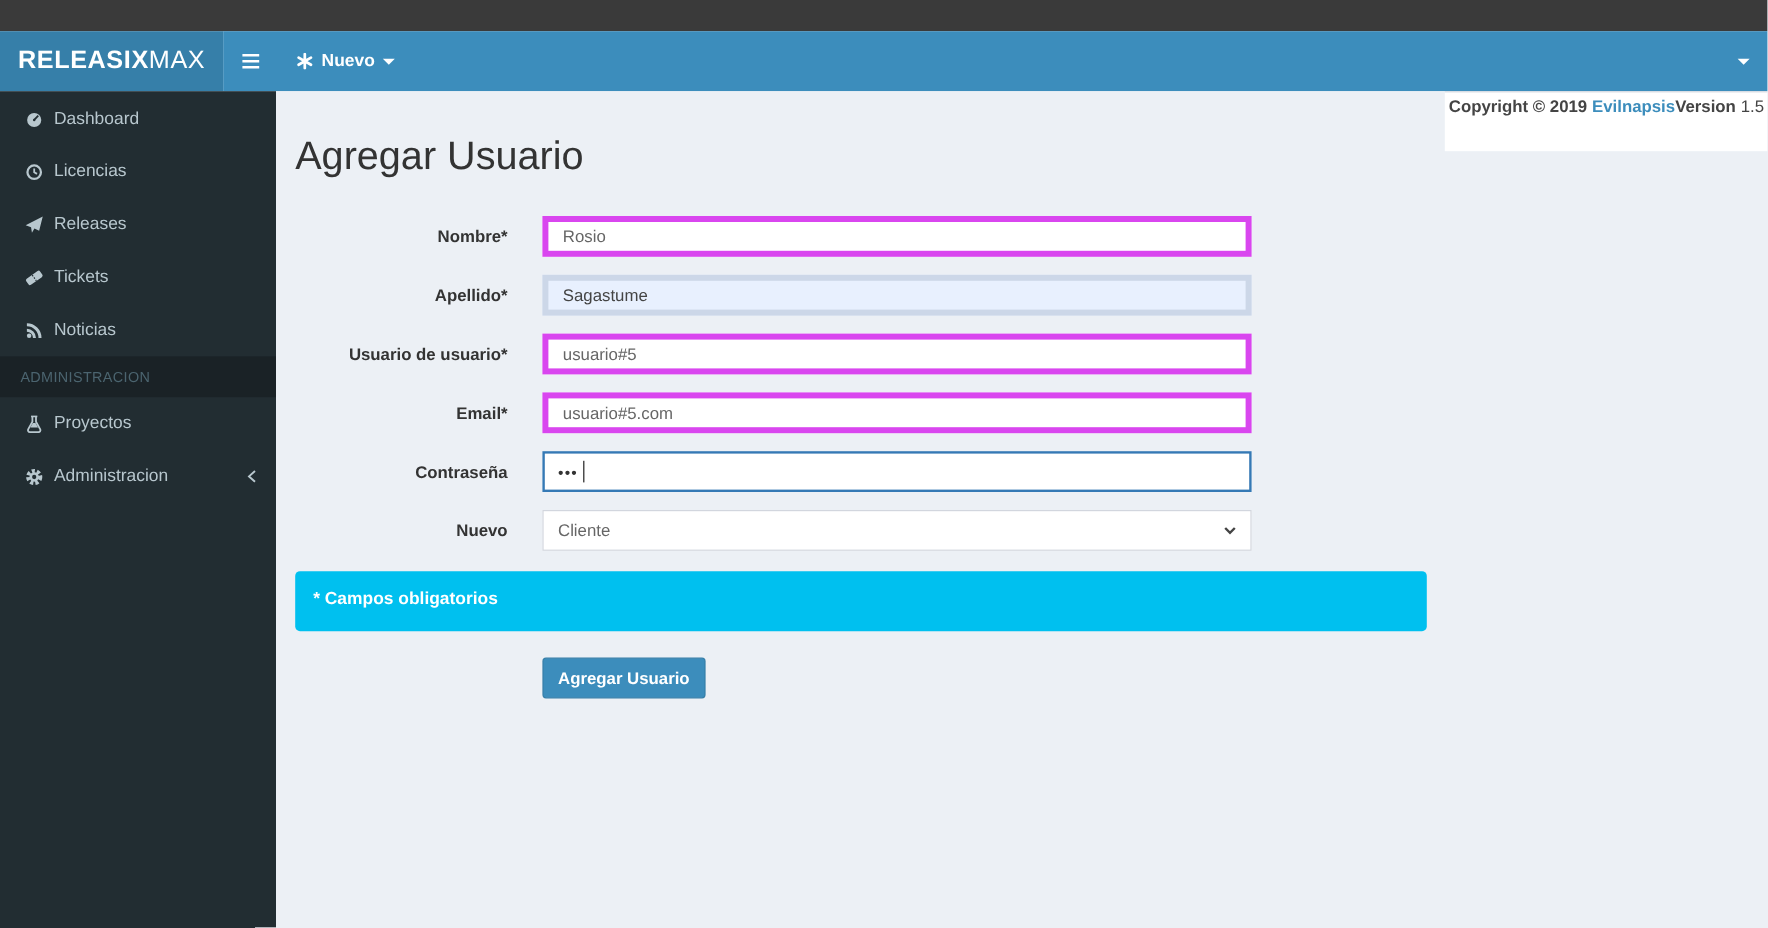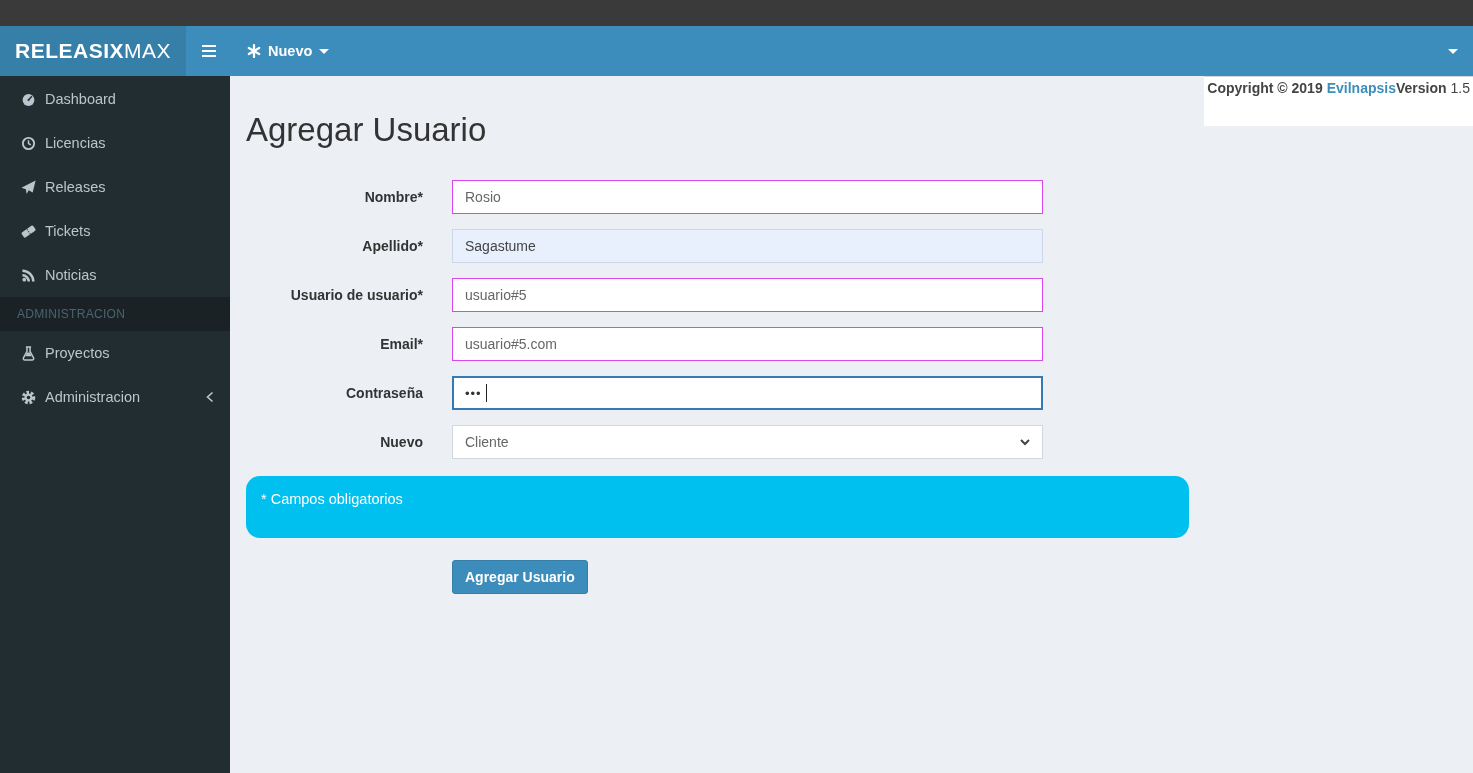--- a/index.html
+++ b/index.html
@@ -50,41 +50,41 @@
 
   h1.page-title { font-size:33px; font-weight:500; color:#333; margin:20px 0 31px 0; }
 
   
   .form-row { display:flex; align-items:center; margin-bottom:15px; height:34px; }
   .form-label {
     width:177px; text-align:right; font-weight:700; font-size:14px;
     color:#333; margin-right:29px; flex:0 0 auto;
   }
   .form-control {
-    width:591px; height:34px; border:1px solid #d946ef; border-radius:0;
+    width:591px; height:34px; border:5px solid #d946ef; border-radius:0;
     background:#fff; padding:6px 12px; font-size:14px; color:#666;
     font-family:"Liberation Sans","DejaVu Sans",sans-serif; outline:none;
   }
   .form-control.autofill { background:#e8f0fe; border-color:#ccd7e8; color:#444; }
   .form-control.focused { border:2px solid #3579b5; padding:5px 11px; font-size:13px; letter-spacing:1px; color:#333; }
   .pw-wrap { position:relative; width:591px; }
   .pw-wrap .form-control { width:100%; }
   .text-caret { position:absolute; left:34px; top:8px; width:1px; height:18px; background:#222; }
 
   .select-box {
     width:591px; height:34px; border:1px solid #d2d6de; background:#fff;
     display:flex; align-items:center; padding:0 12px; color:#666; cursor:pointer;
     position:relative;
   }
   .select-box .sel-chev { position:absolute; right:11px; top:10px; }
 
   
   .info-bar {
-    margin-top:17px; background:#00c0ef; color:#fff; border-radius:14px;
-    padding:15px; height:62px; font-size:14.5px;
+    margin-top:17px; background:#00c0ef; color:#fff; border-radius:4px;
+    padding:15px; height:50px; font-size:14.5px;font-weight:bold;
   }
 
   
   .btn-primary {
     margin:22px 0 0 206px; display:inline-block;
     background:#3c8dbc; border:1px solid #367fa9; border-radius:3px;
     color:#fff; font-size:14px; font-weight:600; padding:7px 12px; height:34px;
     cursor:pointer; font-family:"Liberation Sans","DejaVu Sans",sans-serif;
   }
 

